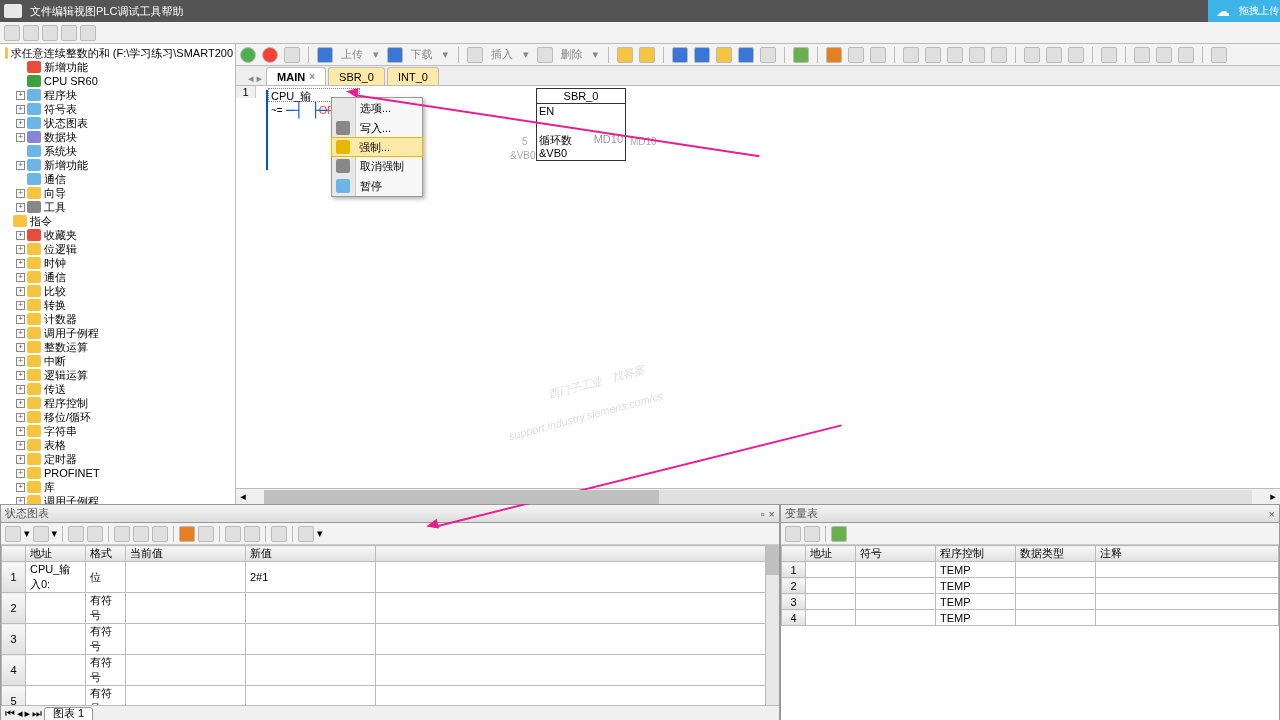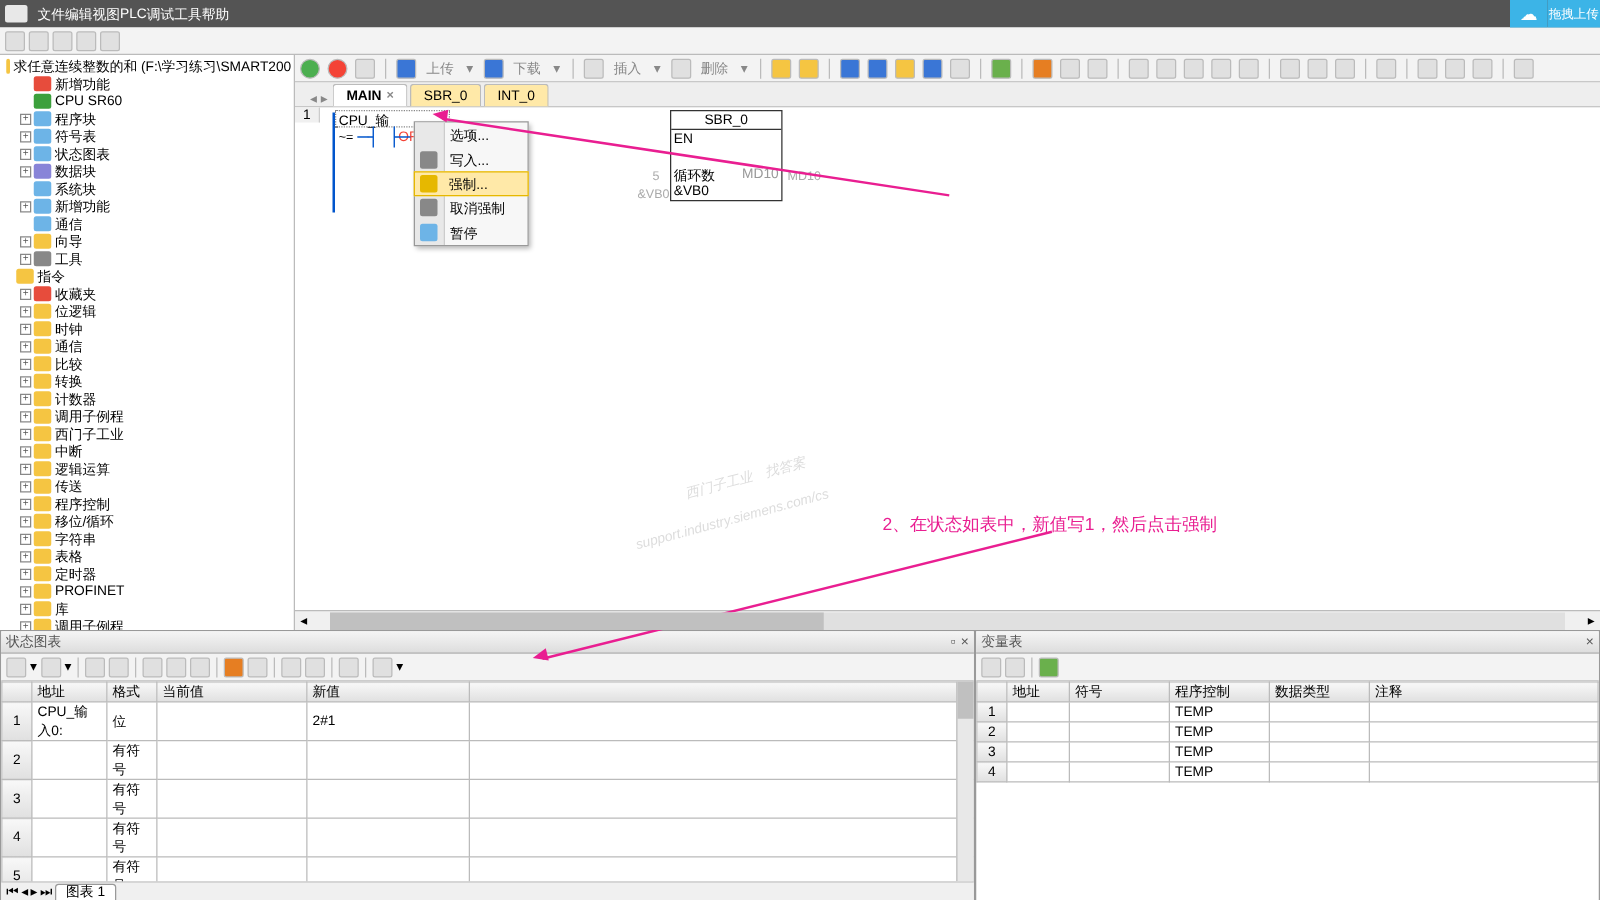--- a/index.html
+++ b/index.html
@@ -231,21 +231,21 @@
       <div class="tree-item">
           <span class="indent" style="width:14px"></span>
           <span class="exp">+</span>
           <span class="ticon ic-folder"></span>
           <span>调用子例程</span>
         </div>
       <div class="tree-item">
           <span class="indent" style="width:14px"></span>
           <span class="exp">+</span>
           <span class="ticon ic-folder"></span>
-          <span>西门子工业</span>
+          <span>整数运算</span>
         </div>
       <div class="tree-item">
           <span class="indent" style="width:14px"></span>
           <span class="exp">+</span>
           <span class="ticon ic-folder"></span>
           <span>中断</span>
         </div>
       <div class="tree-item">
           <span class="indent" style="width:14px"></span>
           <span class="exp">+</span>
@@ -422,21 +422,20 @@
             <span class="micon" style="background:#6db4e7"></span>
             <span>暂停</span>
           </div>
       </div>
 
       <div class="arrow-line" style="left:118px;top:8px;width:410px;transform:rotate(8.6deg)"></div>
       <div class="arrow-head" style="left:110px;top:1px;transform:rotate(8deg)"></div>
 
       <div class="arrow-line" style="left:198px;top:440px;width:420px;transform:rotate(-14deg)"></div>
       <div class="arrow-head" style="left:190px;top:434px;transform:rotate(-14deg)"></div>
-      <div class="annotation" style="left:470px;top:325px">2、在状态如表中，新值写1，然后点击强制</div>
 
       <div class="watermark" style="left:310px;top:280px"><span>西门子工业　找答案</span></div>
       <div class="watermark" style="left:270px;top:320px;font-size:16px"><span>support.industry.siemens.com/cs</span></div>
     </div>
     <div class="hscroll">
       <span style="width:14px;text-align:center">◂</span>
       <div class="track">
           <div class="thumb"></div>
         </div>
       <span style="width:14px;text-align:center">▸</span>

